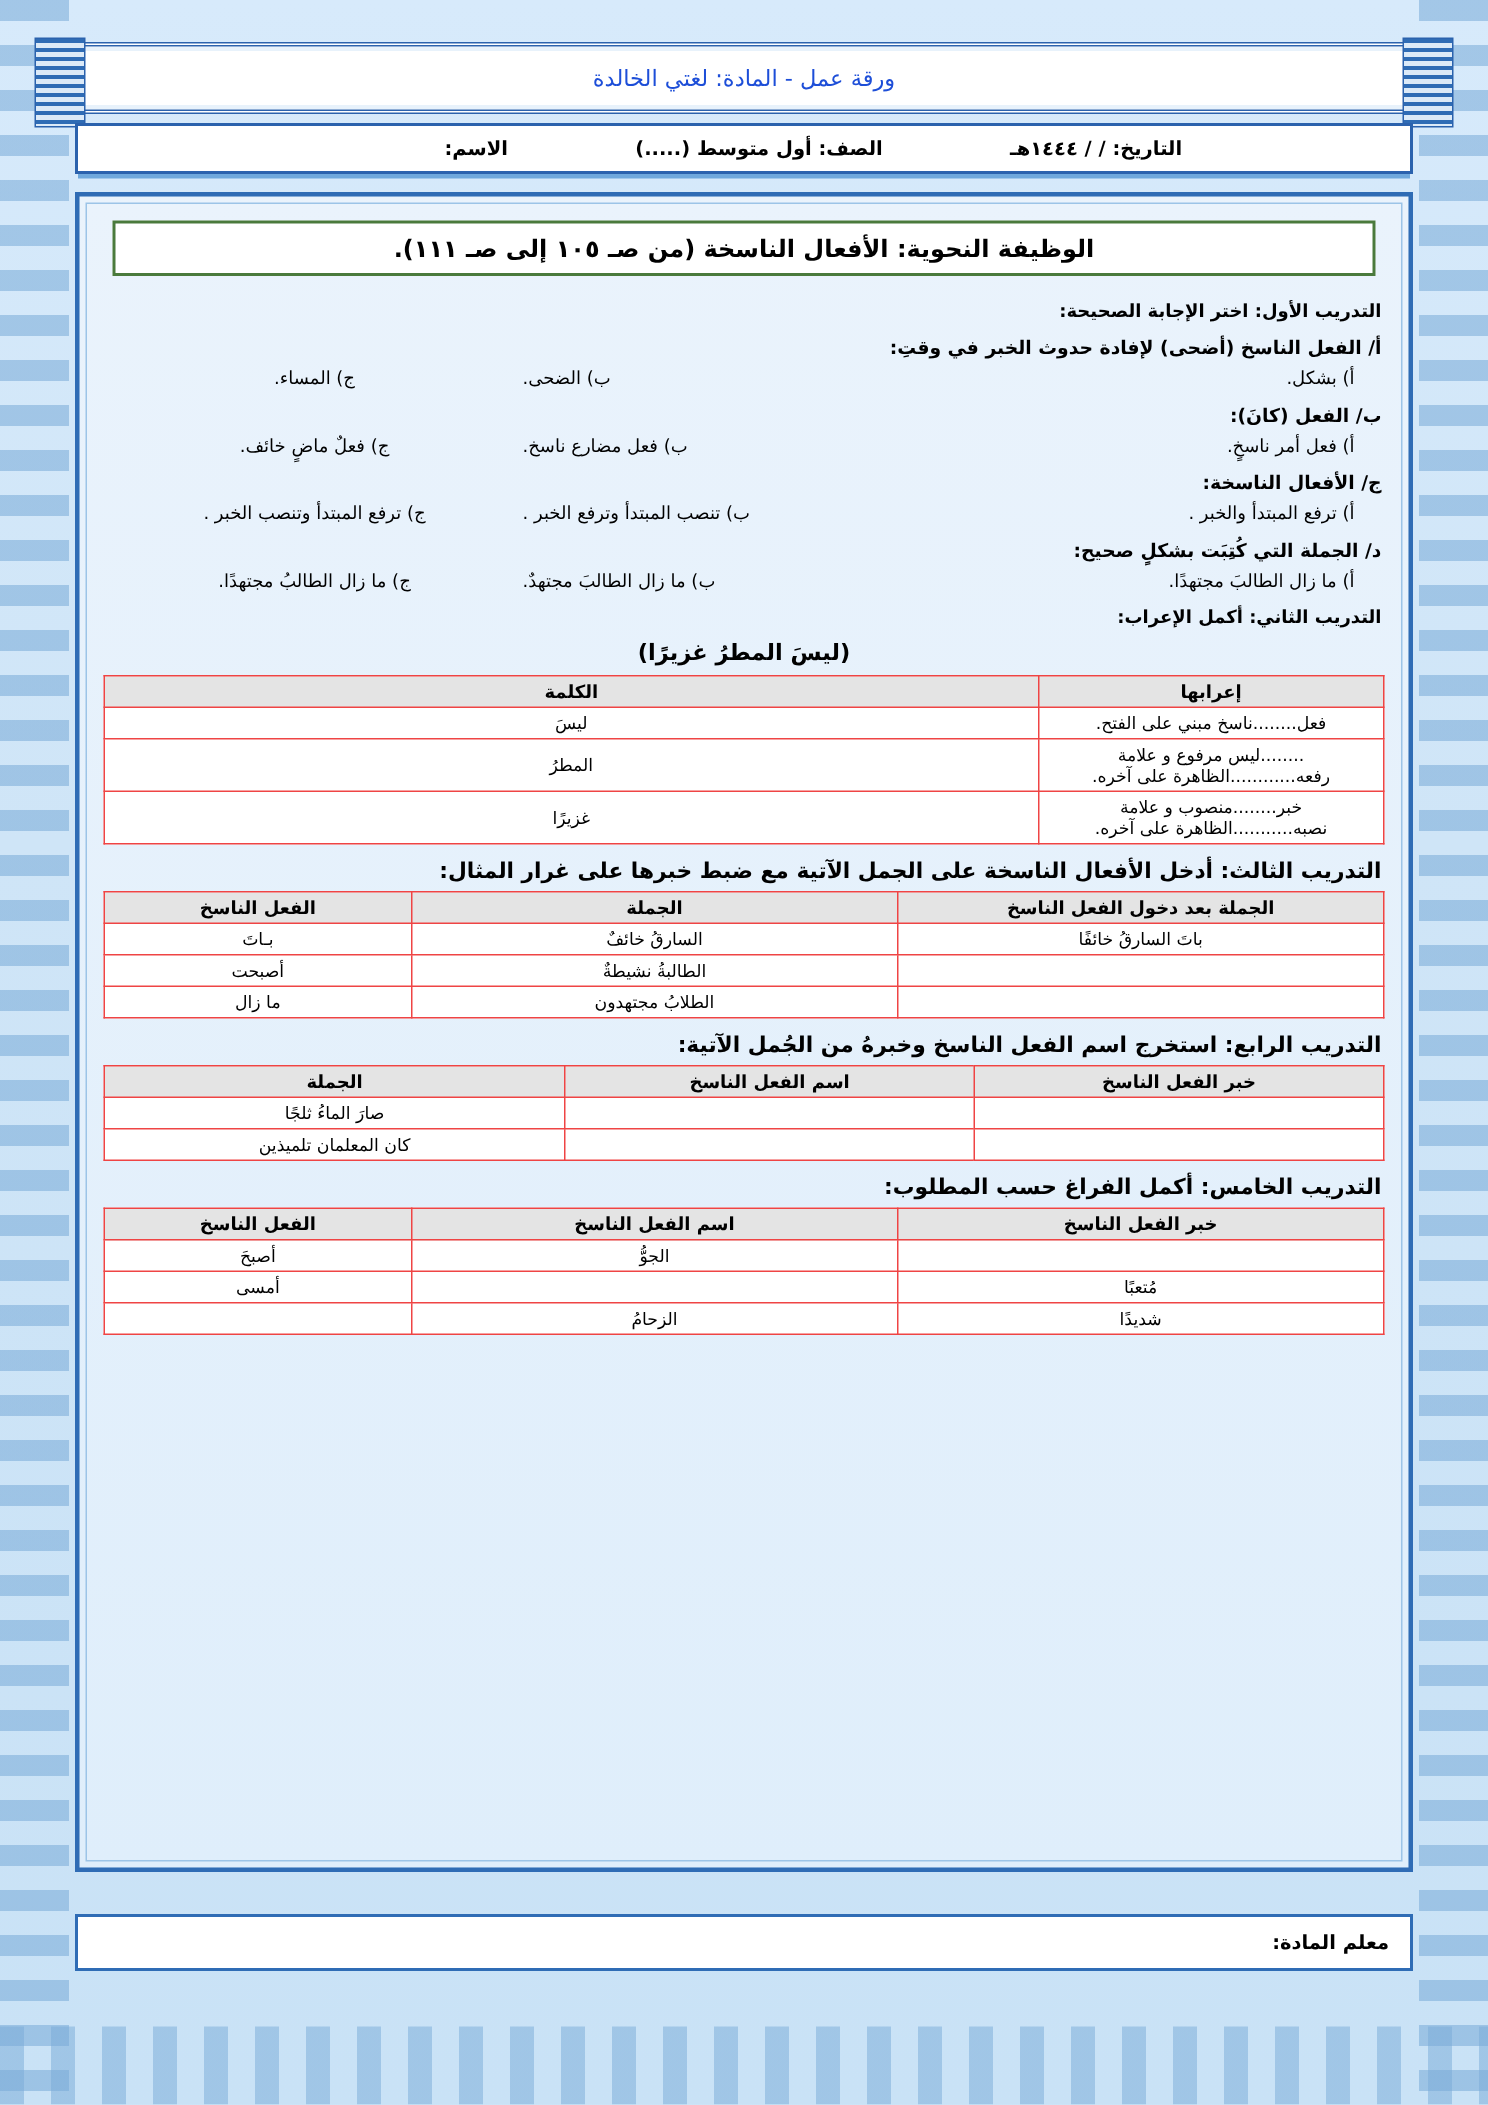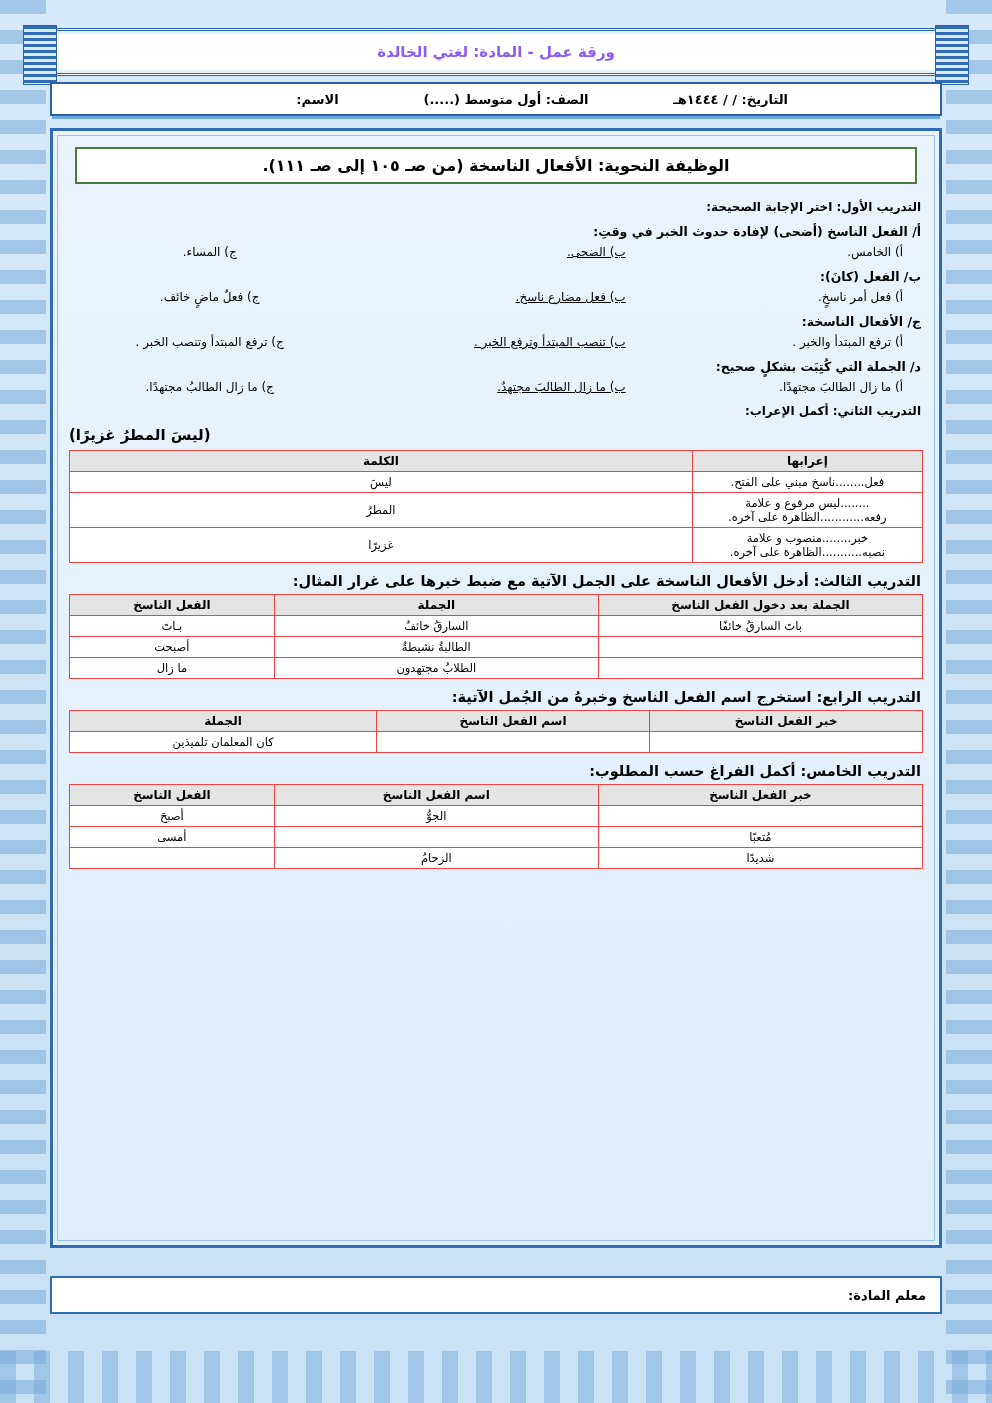--- a/index.html
+++ b/index.html
@@ -46,21 +46,21 @@
     position:relative;
     margin: 0 4px;
     height: 48px;
     border: 3px double #2b62ad;
     background: #ffffff;
     display:flex; align-items:center; justify-content:center;
     box-shadow: 0 0 0 3px #e8f2fb inset;
   }
   .banner-title {
     font-family: "DejaVu Sans", sans-serif;
-    font-weight: bold; font-size: 15px; color:#8b5cf6;
+    font-weight: normal; font-size: 15px; color:#1d4ed8;
     letter-spacing: 0.2px;
   }
   .banner-wing {
     position:absolute; top:-6px; width:34px; height:60px;
     background: repeating-linear-gradient(180deg,#2f6cb5 0 3px,#dceaf8 3px 6px);
     border:1px solid #2b62ad;
   }
   .banner-wing.left { left:-30px; }
   .banner-wing.right { right:-30px; }
 
@@ -108,25 +108,25 @@
     font-weight:bold; font-size:12px; margin: 10px 2px 8px 2px; text-align:right;
   }
   .q-line {
     font-weight:bold; font-size:12.5px; margin: 10px 2px 4px 2px; text-align:right;
   }
   .opts {
     display:flex; font-size:12px; margin: 6px 2px 2px 2px;
   }
   .opts > div { flex:1; }
   .opts .o1 { text-align:right; padding-right:18px; }
-  .opts .o2 { text-align:right;text-decoration:underline; }
+  .opts .o2 { text-align:left; }
   .opts .o3 { text-align:center; }
 
   .center-line {
-    text-align:left; font-weight:bold; font-size:15px; margin: 8px 0 6px 0;
+    text-align:center; font-weight:bold; font-size:15px; margin: 8px 0 6px 0;
   }
 
   table.wsheet {
     width: 100%;
     border-collapse: collapse;
     font-size: 11.5px;
     background:#ffffff;
     margin-bottom: 4px;
   }
   table.wsheet th, table.wsheet td {
@@ -184,21 +184,21 @@
   </div>
 
   <div class="body-card">
 
     <div class="topic-box">الوظيفة النحوية: الأفعال الناسخة (من صـ ١٠٥ إلى صـ ١١١).</div>
 
     <div class="ex-title">التدريب الأول: اختر الإجابة الصحيحة:</div>
 
     <div class="q-line">أ/ الفعل الناسخ (أضحى) لإفادة حدوث الخبر في وقتِ:</div>
     <div class="opts">
-      <div class="o1">أ) الخامس.</div>
+      <div class="o1">أ) بشكل.</div>
       <div class="o2">ب) الضحى.</div>
       <div class="o3">ج) المساء.</div>
     </div>
 
     <div class="q-line">ب/ الفعل (كانَ):</div>
     <div class="opts">
       <div class="o1">أ) فعل أمر ناسخٍ.</div>
       <div class="o2">ب) فعل مضارع ناسخ.</div>
       <div class="o3">ج) فعلٌ ماضٍ خائف.</div>
     </div>
@@ -276,20 +276,25 @@
         <tr>
           <th>خبر الفعل الناسخ</th>
           <th>اسم الفعل الناسخ</th>
           <th>الجملة</th>
         </tr>
       </thead>
       <tbody>
         <tr>
           <td class="blank"></td>
           <td class="blank"></td>
+          <td>صارَ الماءُ ثلجًا</td>
+        </tr>
+        <tr>
+          <td class="blank"></td>
+          <td class="blank"></td>
           <td>كان المعلمان تلميذين</td>
         </tr>
       </tbody>
     </table>
 
     <div class="tbl-title">التدريب الخامس: أكمل الفراغ حسب المطلوب:</div>
     <table class="wsheet t5">
       <thead>
         <tr>
           <th>خبر الفعل الناسخ</th>

